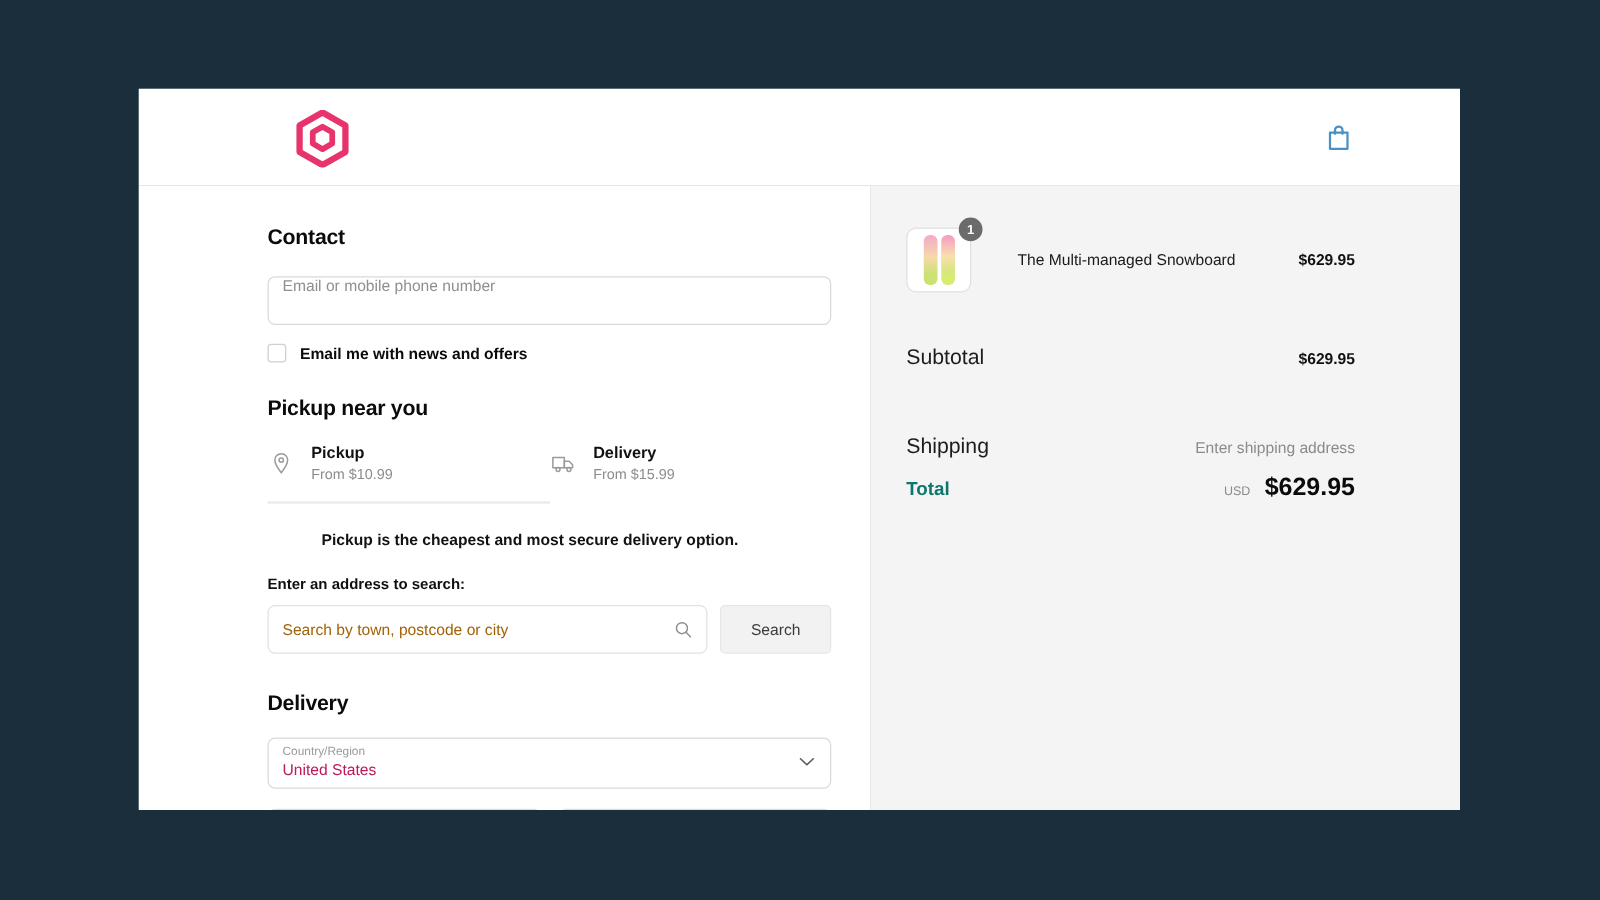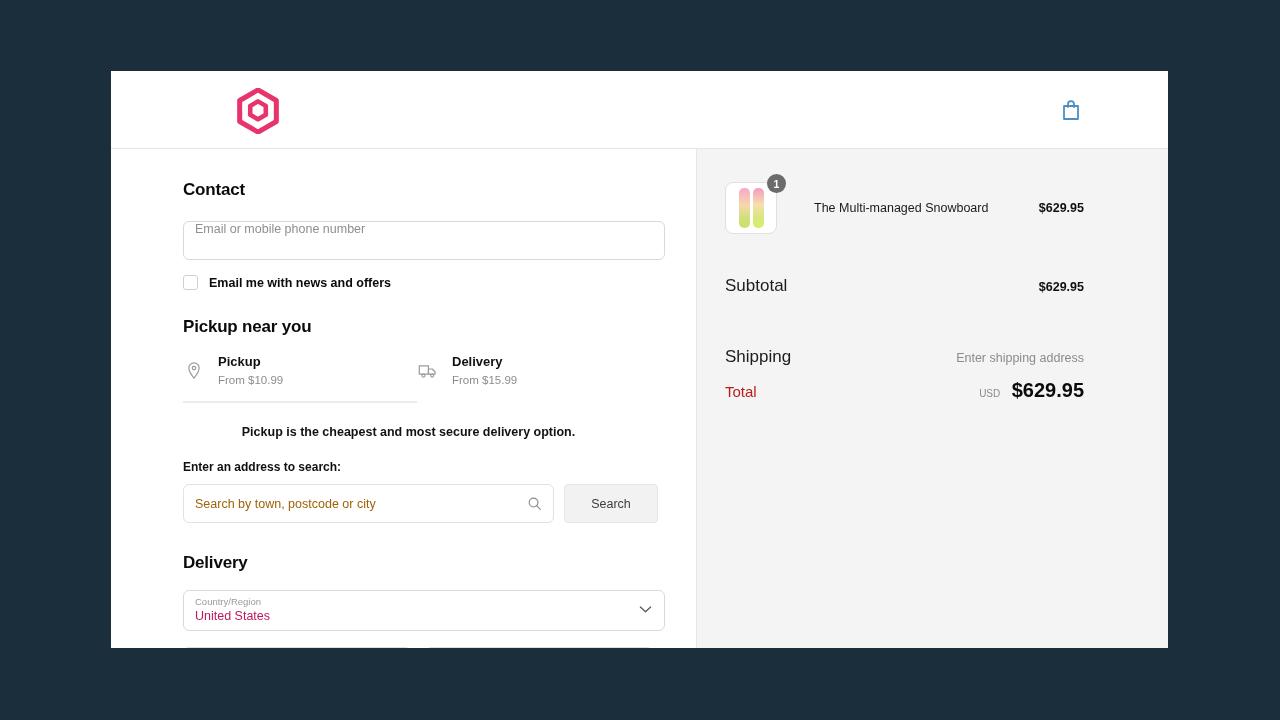--- a/index.html
+++ b/index.html
@@ -45,21 +45,21 @@
 
   
   .body { display: flex; height: 499px; }
   .left {
     width: 586px;
     background: #fff;
     border-right: 1px solid #e6e6e6;
     padding: 31px 0 0 0;
     position: relative;
   }
-  .lpad { padding-left: 72px; padding-right: 31px; }
+  .lpad { padding-left: 103px; padding-right: 31px; }
   .right {
     flex: 1;
     background: #f4f4f4;
     padding: 33px 84px 0 28px;
   }
 
   
   h2.sec {
     font-size: 17px; font-weight: 700; color: #0b0b0b;
     letter-spacing: -0.2px;
@@ -178,21 +178,21 @@
   }
   .item-name { margin-left: 37px; font-size: 12.5px; color: #1a1a1a; flex: 1; }
   .item-price { font-size: 12.5px; font-weight: 700; color: #101010; }
 
   .totals { margin-top: 42px; }
   .trow { display: flex; justify-content: space-between; align-items: baseline; margin-bottom: 9px; }
   .tlabel { font-size: 17px; color: #1c1c1c; }
   .tval { font-size: 12.5px; font-weight: 700; color: #101010; }
   .tval.muted { font-weight: 400; color: #8b8b8b; margin-top: 46px; }
   .trow.grand { margin-top: 12px; }
-  .tlabel.big { font-size: 15px; font-weight: 400; color: #b91c1c; }
+  .tlabel.big { font-size: 15px; font-weight: 700; color: #0f766e; }
   .cur { font-size: 10px; color: #8b8b8b; margin-right: 7px; margin-top: 28px; }
   .tval.big { font-size: 20px; font-weight: 700; color: #0b0b0b; }
 </style>
 </head>
 <body>
 
 <div id="stage">
   <div class="card">
 
     <div class="hdr">

